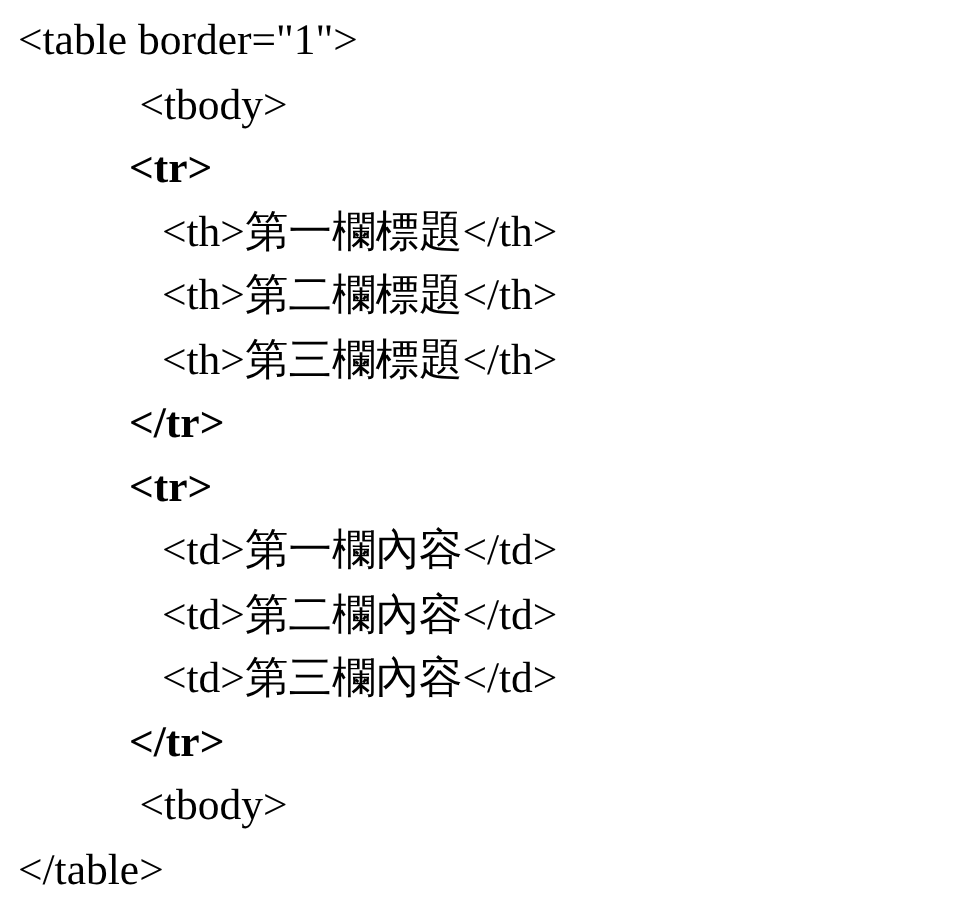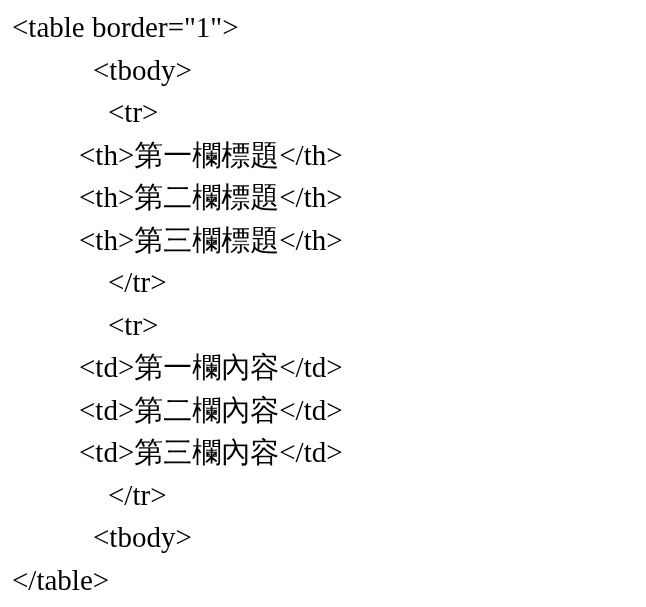--- a/index.html
+++ b/index.html
@@ -20,19 +20,19 @@
       line-height: 42.5px;
       color: #000000;
       white-space: pre;
     }
     .code-line {
       height: 42.5px;
       white-space: pre;
     }
     .indent-0 { padding-left: 12px; }
     .indent-1 { padding-left: 93px; }
-    .indent-2 { padding-left: 108px; }
-    .indent-3 { padding-left: 79px; }
+    .indent-2 { padding-left: 86px; font-weight: bold; }
+    .indent-3 { padding-left: 108px; }
   </style>
 </head>
 <body>
 
 <div class="code-snippet" id="code-snippet"><div class="code-line indent-0">&lt;table border="1"&gt;</div><div class="code-line indent-1">&lt;tbody&gt;</div><div class="code-line indent-2">&lt;tr&gt;</div><div class="code-line indent-3">&lt;th&gt;第一欄標題&lt;/th&gt;</div><div class="code-line indent-3">&lt;th&gt;第二欄標題&lt;/th&gt;</div><div class="code-line indent-3">&lt;th&gt;第三欄標題&lt;/th&gt;</div><div class="code-line indent-2">&lt;/tr&gt;</div><div class="code-line indent-2">&lt;tr&gt;</div><div class="code-line indent-3">&lt;td&gt;第一欄內容&lt;/td&gt;</div><div class="code-line indent-3">&lt;td&gt;第二欄內容&lt;/td&gt;</div><div class="code-line indent-3">&lt;td&gt;第三欄內容&lt;/td&gt;</div><div class="code-line indent-2">&lt;/tr&gt;</div><div class="code-line indent-1">&lt;tbody&gt;</div><div class="code-line indent-0">&lt;/table&gt;</div></div>
 
 </body></html>

